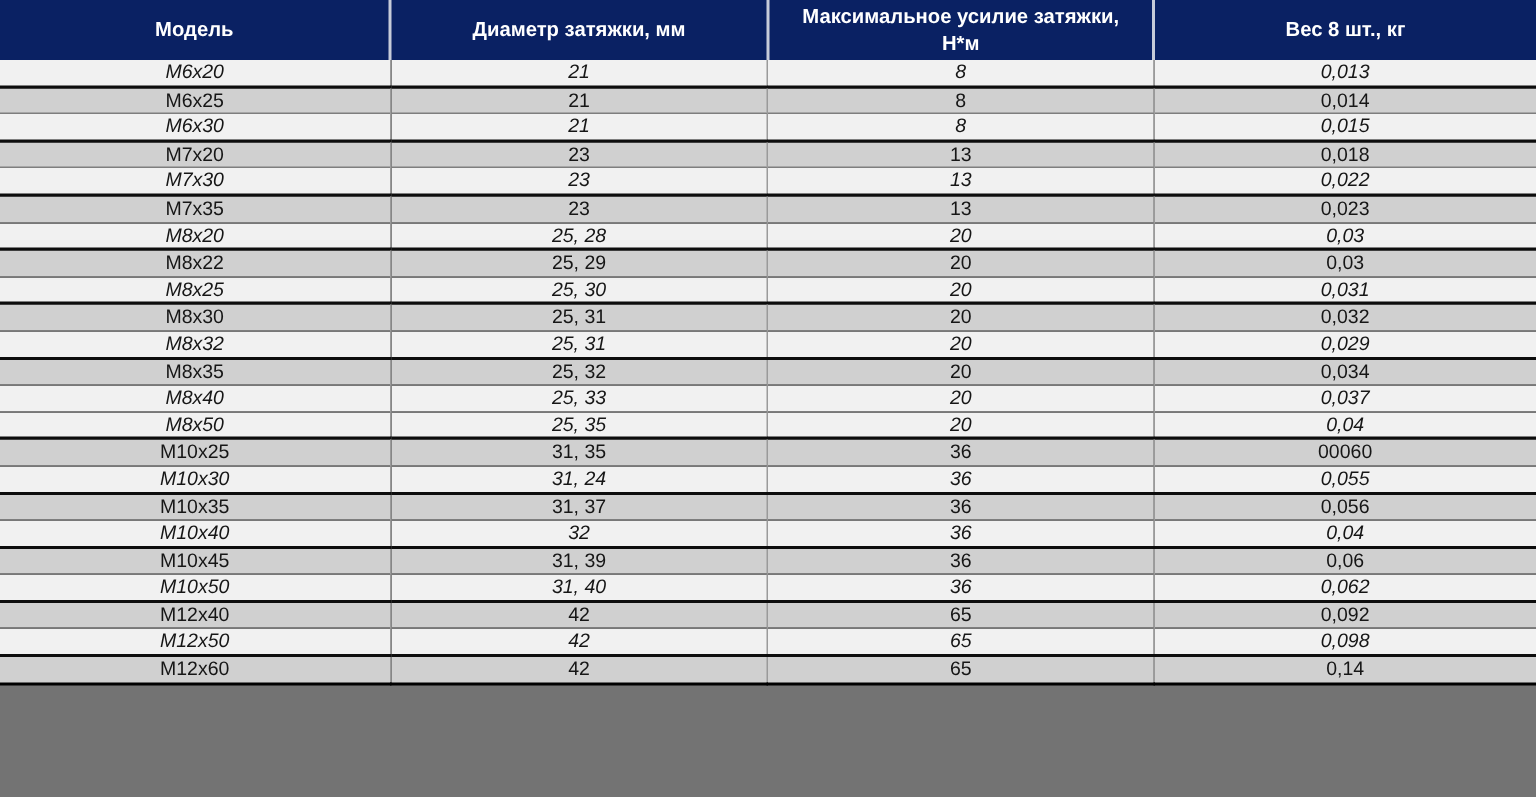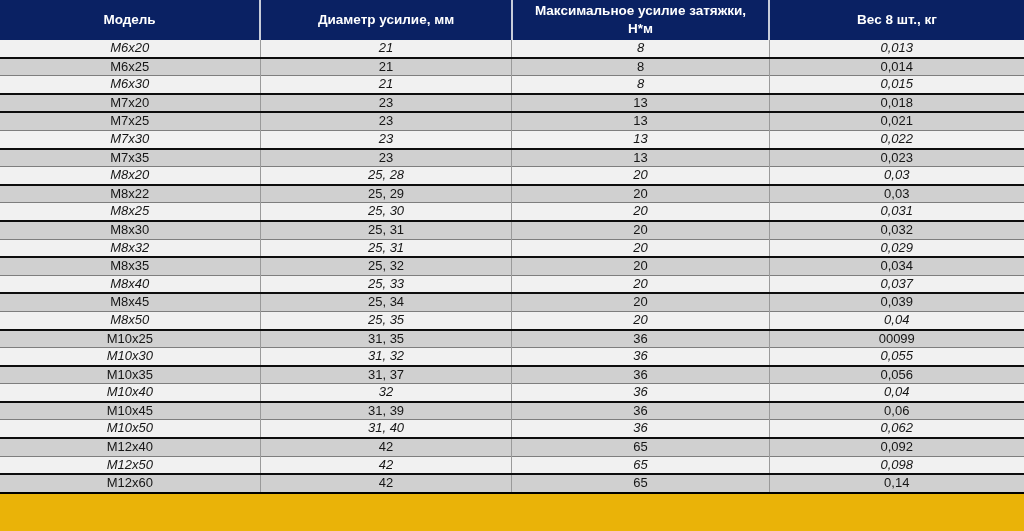--- a/index.html
+++ b/index.html
@@ -1,20 +1,20 @@
 <!DOCTYPE html>
 <html><head>
 <meta charset="utf-8">
 <style>
   html, body { margin: 0; padding: 0; background: #ffffff; }
   .page {
     width: 1024px;
     height: 531px;
     overflow: hidden;
-    background: #eab308;
+    background: #737373;
   }
   table.screws {
     border-collapse: collapse;
     table-layout: fixed;
     width: 1024px;
     font-family: "Liberation Sans", sans-serif;
     border-bottom: 2px solid #000000;
   }
   table.screws col.c1 { width: 25.4%; }
   table.screws col.c2 { width: 24.6%; }
@@ -62,21 +62,21 @@
   <table class="screws">
     <colgroup>
       <col class="c1">
         <col class="c2">
         <col class="c3">
         <col class="c4">
     </colgroup>
     <thead>
       <tr>
         <th>Модель</th>
-        <th>Диаметр усилие, мм</th>
+        <th>Диаметр затяжки, мм</th>
         <th>Максимальное усилие затяжки,
 Н*м</th>
         <th>Вес 8 шт., кг</th>
       </tr>
     </thead>
     <tbody id="tbody">
         <tr class="row-light">
           <td>M6x20</td>
           <td>21</td>
           <td>8</td>
@@ -93,26 +93,20 @@
           <td>21</td>
           <td>8</td>
           <td>0,015</td>
         </tr>
         <tr class="row-dark">
           <td>M7x20</td>
           <td>23</td>
           <td>13</td>
           <td>0,018</td>
         </tr>
-        <tr class="row-dark">
-          <td>M7x25</td>
-          <td>23</td>
-          <td>13</td>
-          <td>0,021</td>
-        </tr>
         <tr class="row-light">
           <td>M7x30</td>
           <td>23</td>
           <td>13</td>
           <td>0,022</td>
         </tr>
         <tr class="row-dark">
           <td>M7x35</td>
           <td>23</td>
           <td>13</td>
@@ -153,41 +147,35 @@
           <td>25, 32</td>
           <td>20</td>
           <td>0,034</td>
         </tr>
         <tr class="row-light">
           <td>M8x40</td>
           <td>25, 33</td>
           <td>20</td>
           <td>0,037</td>
         </tr>
-        <tr class="row-dark">
-          <td>M8x45</td>
-          <td>25, 34</td>
-          <td>20</td>
-          <td>0,039</td>
-        </tr>
         <tr class="row-light">
           <td>M8x50</td>
           <td>25, 35</td>
           <td>20</td>
           <td>0,04</td>
         </tr>
         <tr class="row-dark">
           <td>M10x25</td>
           <td>31, 35</td>
           <td>36</td>
-          <td>00099</td>
+          <td>00060</td>
         </tr>
         <tr class="row-light">
           <td>M10x30</td>
-          <td>31, 32</td>
+          <td>31, 24</td>
           <td>36</td>
           <td>0,055</td>
         </tr>
         <tr class="row-dark">
           <td>M10x35</td>
           <td>31, 37</td>
           <td>36</td>
           <td>0,056</td>
         </tr>
         <tr class="row-light">

